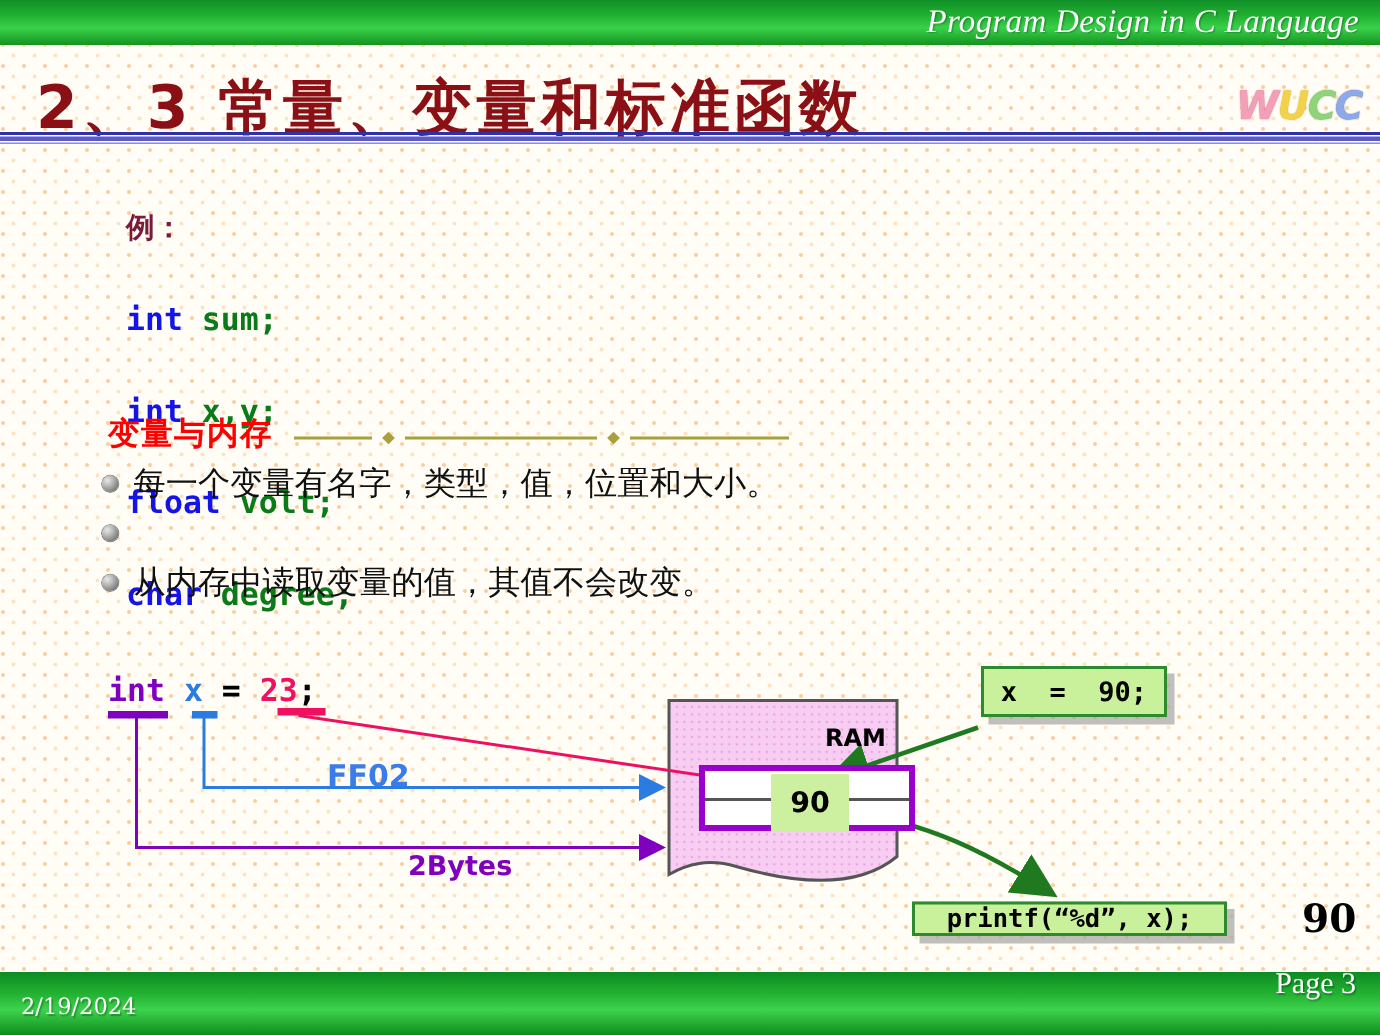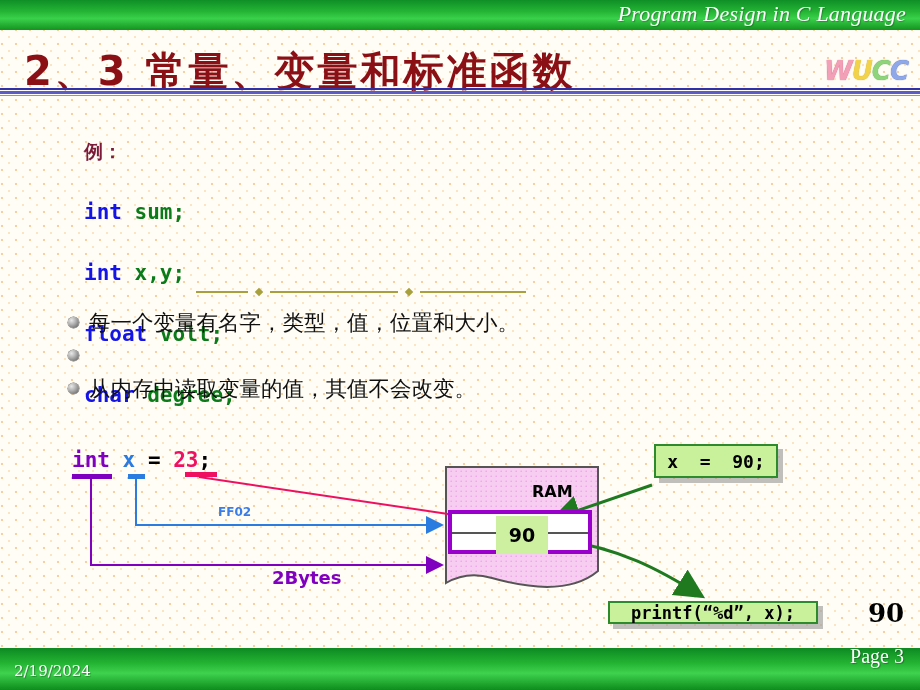--- a/index.html
+++ b/index.html
@@ -105,21 +105,21 @@
   .decl .t-sc{color:#000000;}
 
   .ul-int{position:absolute;left:72px;top:474px;width:40px;height:5px;background:#8000c0;}
   .ul-x{position:absolute;left:128px;top:474px;width:17px;height:5px;background:#2a7ce0;}
   .ul-23{position:absolute;left:185px;top:472px;width:32px;height:5px;background:#f01060;}
 
   
   .conn{position:absolute;left:0;top:0;width:920px;height:690px;overflow:visible;}
 
   
-  .ram-wrap{position:absolute;left:444px;top:467px;width:136px;height:120px;}
+  .ram-wrap{position:absolute;left:462px;top:467px;width:136px;height:120px;}
   .ram-label{
     position:absolute;left:88px;top:15px;
     font-family:"DejaVu Sans", sans-serif;
     font-size:16px;font-weight:bold;color:#000;
   }
   .memcell{
     position:absolute;left:4px;top:43px;width:144px;height:44px;
     background:#ffffff;border:4px solid #9900cc;box-sizing:border-box;
   }
   .memcell .divider{position:absolute;left:0;top:18px;width:100%;height:2px;background:#555;}
@@ -128,21 +128,21 @@
     background:#ccf0a0;
     font-family:"DejaVu Sans", sans-serif;
     font-size:19px;font-weight:bold;color:#000;
     display:flex;align-items:center;justify-content:center;
     z-index:2;
   }
 
   
   .lbl-ff02{
     position:absolute;left:218px;top:505px;
-    font-family:"DejaVu Sans", sans-serif;font-size:12px;font-weight:bold;color:#3a7ce8;
+    font-family:"DejaVu Sans", sans-serif;font-size:20px;font-weight:bold;color:#3a7ce8;
   }
   .lbl-2b{
     position:absolute;left:272px;top:567px;
     font-family:"DejaVu Sans", sans-serif;font-size:18px;font-weight:bold;color:#8000c0;text-align:center;
   }
 
   
   .callout{
     position:absolute;
     background:#c9f09a;border:2px solid #2d8a2d;box-sizing:border-box;
@@ -197,20 +197,21 @@
   <div class="rule-c"></div>
 
   <div class="codeblk">
 <span class="cjk">例：</span>
 <br><span class="kw">int</span><span class="id"> sum;</span>
 <br><span class="kw">int</span><span class="id"> x,y;</span>
 <br><span class="kw">float</span><span class="id"> volt;</span>
 <br><span class="kw">char</span><span class="id"> degree;</span>
   </div>
 
+  <div class="sec-h">变量与内存</div>
   <div class="sec-deco">
     <div class="ln" style="left:0px;width:52px;"></div>
     <div class="dot" style="left:60px;"></div>
     <div class="ln" style="left:74px;width:128px;"></div>
     <div class="dot" style="left:210px;"></div>
     <div class="ln" style="left:224px;width:106px;"></div>
   </div>
 
   <div class="bullets">
     <div class="bl">

